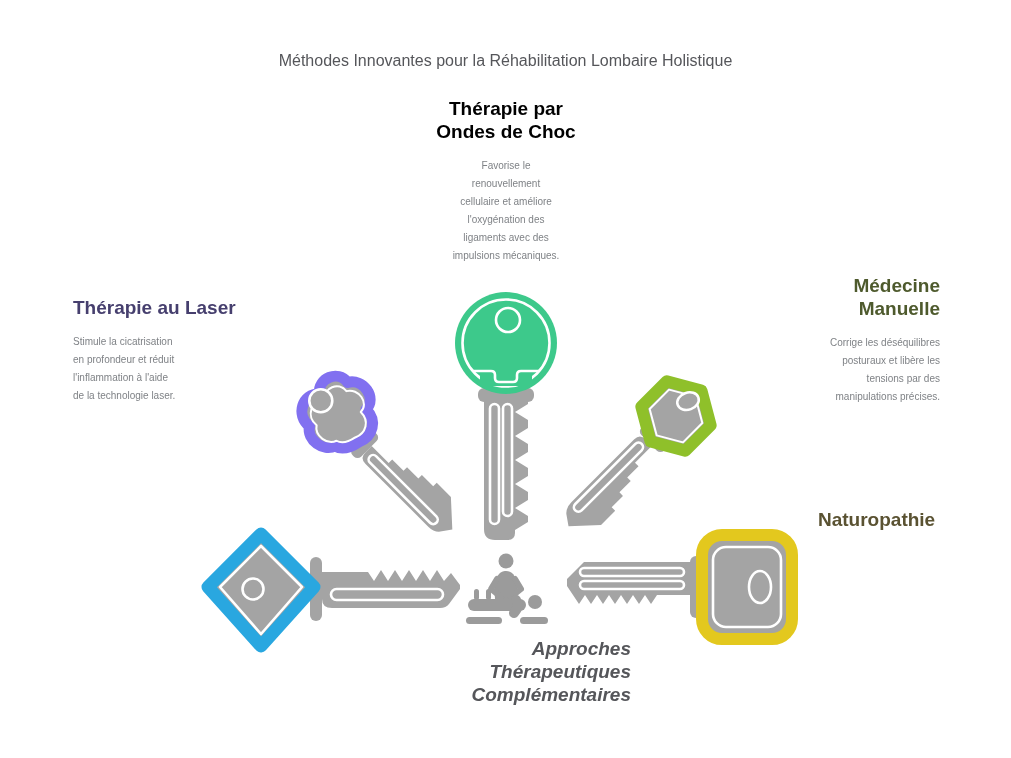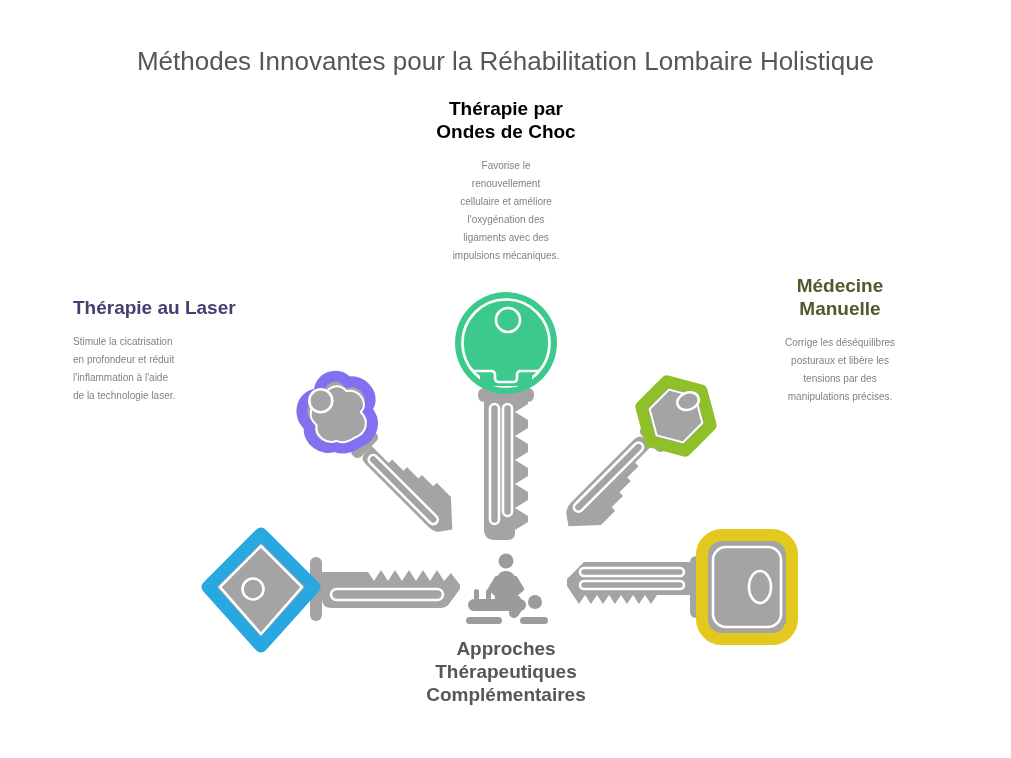--- a/index.html
+++ b/index.html
@@ -3,30 +3,30 @@
 <meta charset="utf-8">
 <style>
   html,body{margin:0;padding:0;background:#ffffff;}
   .canvas{position:relative;width:1011px;height:758px;background:#ffffff;overflow:hidden;
           font-family:"Liberation Sans",sans-serif;}
   .diagram-svg{position:absolute;left:0;top:0;}
   .kg{fill:#a4a4a4;}
   .wl{fill:none;stroke:#ffffff;stroke-width:2.6;}
   .wsg{fill:#a4a4a4;stroke:#ffffff;stroke-width:2.6;}
   .main-title{position:absolute;top:50px;left:0;width:100%;text-align:center;
-              font-size:26px;line-height:22px;font-weight:400;}
+              font-size:16px;line-height:22px;font-weight:400;}
   .sec{position:absolute;}
   .sec h2{font-size:19px;line-height:23px;font-weight:700;margin:0 0 14px 0;white-space:pre-line;}
   .sec p{font-size:10px;line-height:18px;color:#7f8286;margin:0;white-space:pre-line;}
   .s-top{left:356px;top:97px;width:300px;text-align:center;}
   .s-laser{left:73px;top:296px;width:190px;text-align:left;}
-  .s-medecine{left:740px;top:274px;width:200px;text-align:center;}
+  .s-medecine{left:740px;top:274px;width:200px;text-align:right;}
   .s-decomp{left:13px;top:462px;width:180px;text-align:right;}
   .s-naturo{left:818px;top:508px;width:180px;text-align:left;}
-  .s-center{left:381px;top:637px;width:250px;text-align:center;}
+  .s-center{left:381px;top:637px;width:250px;text-align:right;font-style:italic;}
   .s-center h2{margin:0;}
 </style>
 </head>
 <body>
 
 <div class="canvas">
 
   <svg class="diagram-svg" width="1011" height="758" viewBox="0 0 1011 758">
 
     <g>
@@ -122,20 +122,21 @@
     <h2 style="color: rgb(78, 90, 45);">Médecine
 Manuelle</h2>
     <p>Corrige les déséquilibres
 posturaux et libère les
 tensions par des
 manipulations précises.</p>
   </section>
 
 
   <section class="sec s-naturo">
+    <h2 style="color: rgb(90, 82, 50);">Naturopathie</h2>
   </section>
 
   <section class="sec s-center">
     <h2 style="color: rgb(85, 86, 90);">Approches
 Thérapeutiques
 Complémentaires</h2>
   </section>
 
 </div>
 

